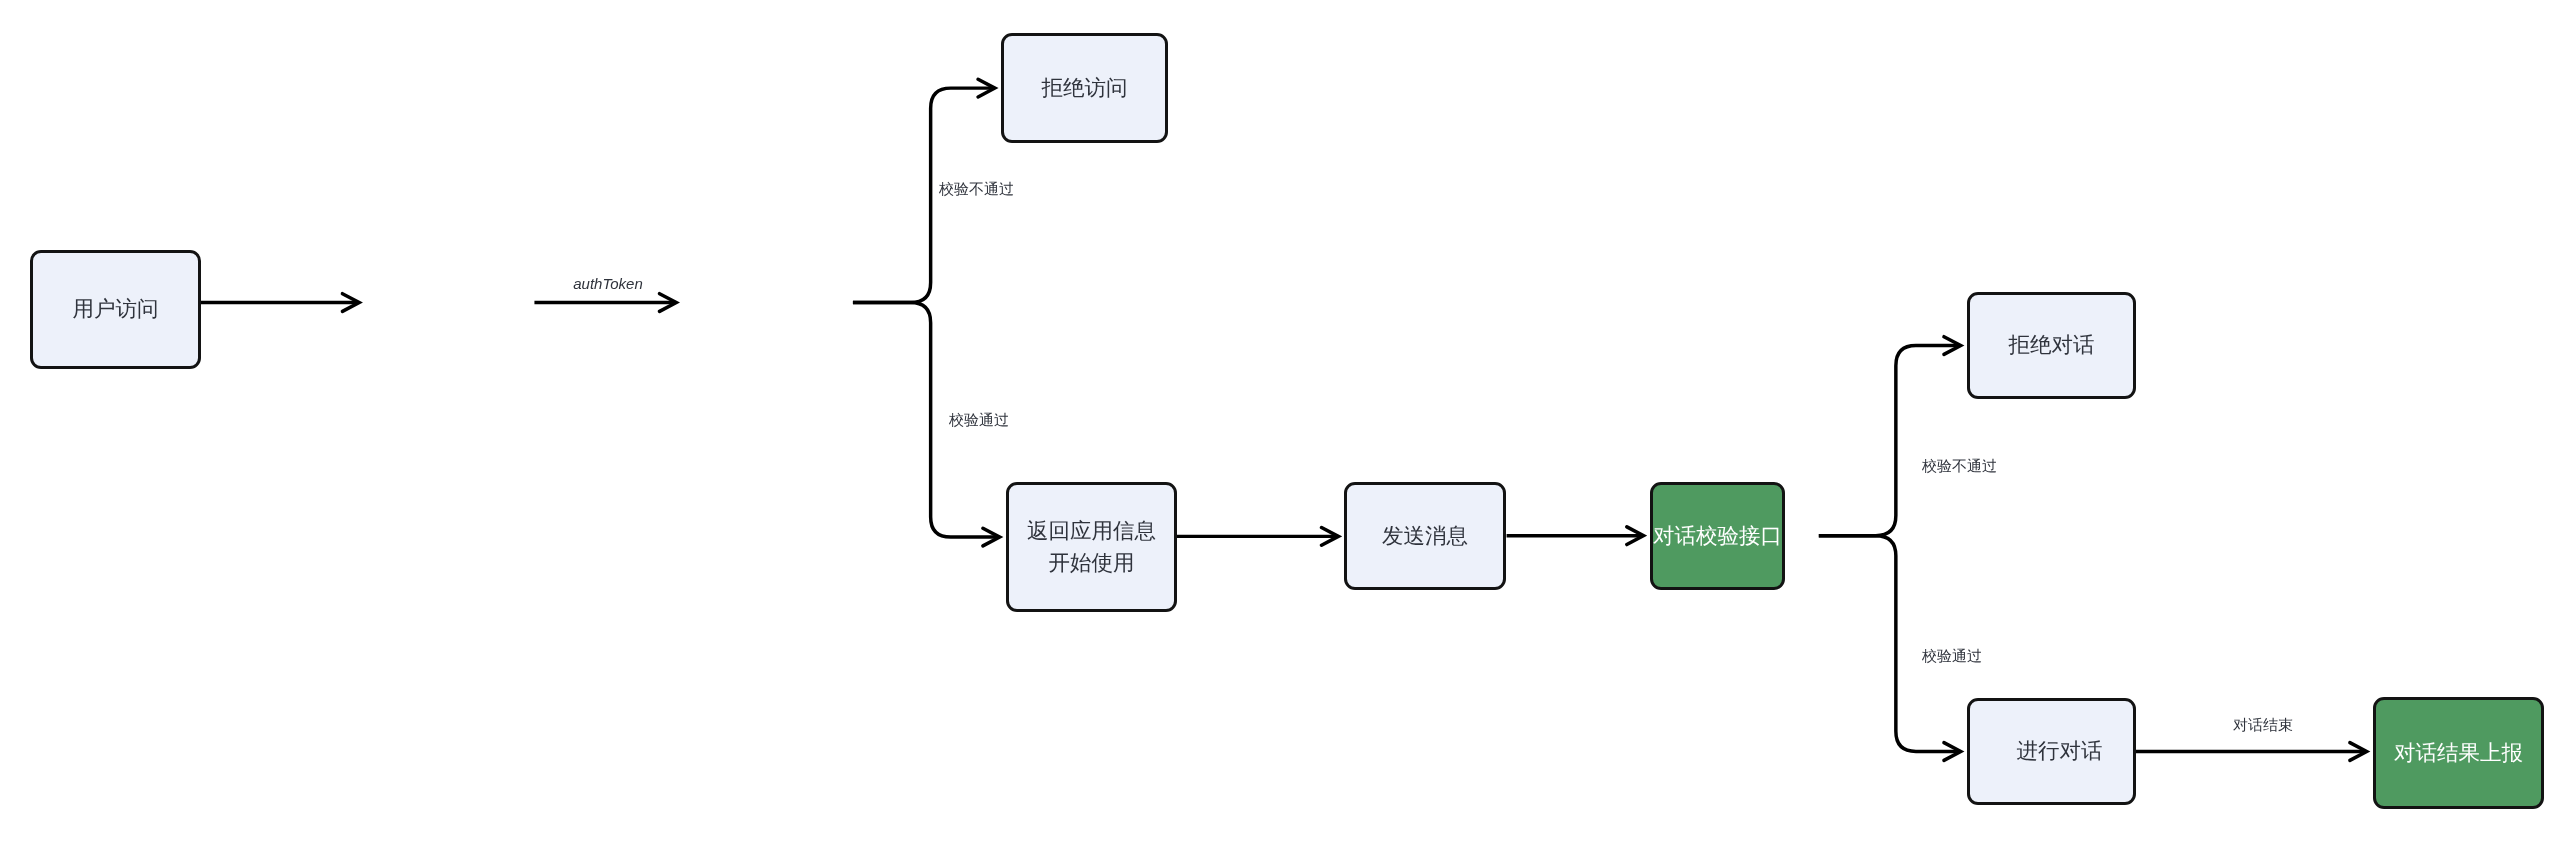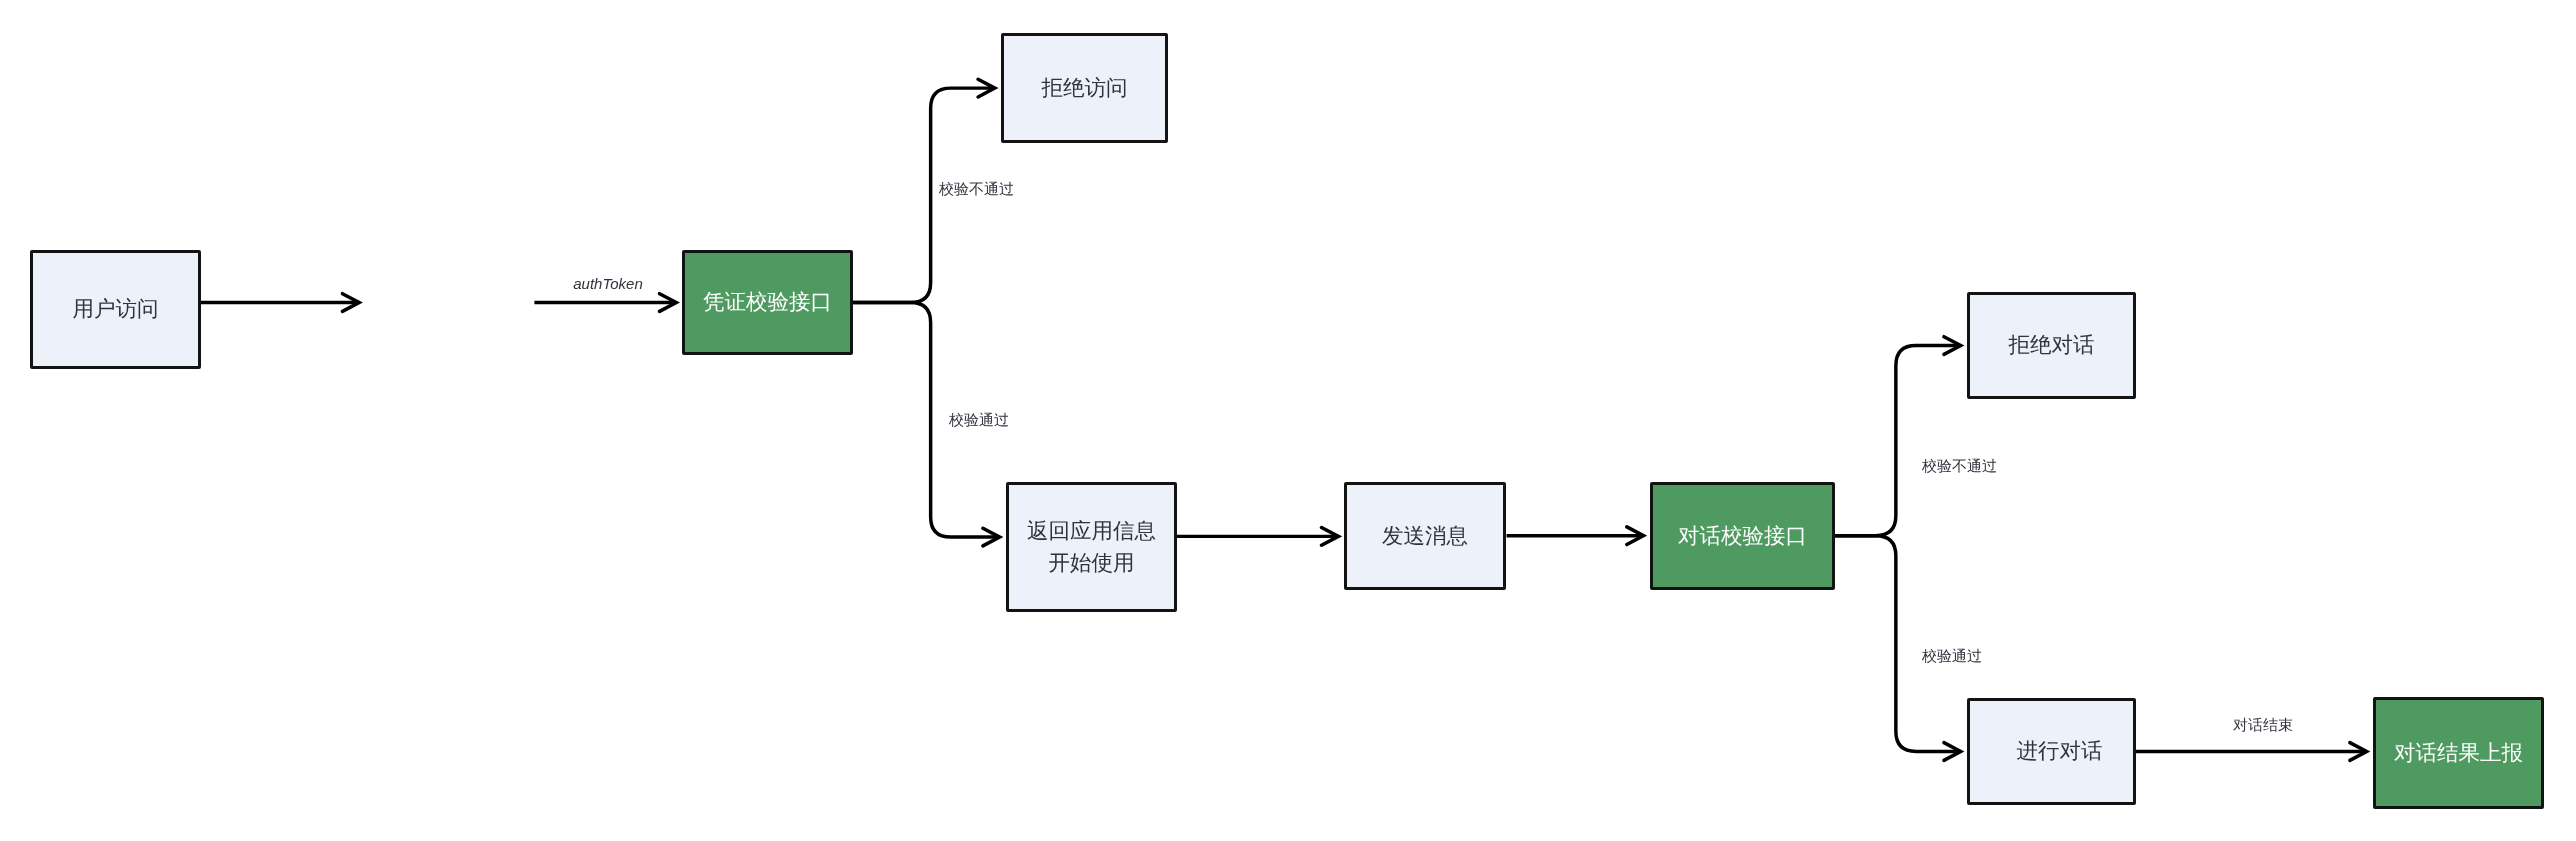--- a/index.html
+++ b/index.html
@@ -37,21 +37,21 @@
   .arrow-head{
     fill:none;
     stroke:var(--edge);
     stroke-linecap:round;
     stroke-linejoin:miter;
   }
   .node{
     position:absolute;
     box-sizing:border-box;
     border:3.5px solid var(--node-border);
-    border-radius:2px;
+    border-radius:11px;
     background:var(--node-fill);
     color:var(--node-text);
     display:flex;
     flex-direction:column;
     align-items:center;
     justify-content:center;
     text-align:center;
     font-size:21.5px;
     line-height:1.5;
     white-space:nowrap;
@@ -69,21 +69,21 @@
   .edge-label.centered{transform:translate(-50%,-50%);}
   .edge-label.leftalign{transform:translateY(-50%);}
 
   
   #n-user-access          {left:30px;  top:250px;  width:171px; height:119px;}
   #n-init                 {left:365px; top:250px;  width:169px; height:105px;}
   #n-credential-check-api {left:682px; top:250px;  width:171px; height:105px;}
   #n-deny-access          {left:1001px;top:33px;   width:167px; height:110px;}
   #n-return-app-info      {left:1006px;top:482px;  width:171px; height:130px;}
   #n-send-message         {left:1344px;top:482px;  width:162px; height:108px;}
-  #n-dialog-check-api     {left:1650px;top:482px;  width:185px; height:108px;}
+  #n-dialog-check-api     {left:1650px;top:482px;  width:135px; height:108px;}
   #n-deny-dialog          {left:1967px;top:292px;  width:169px; height:107px;}
   #n-conduct-dialog       {left:1967px;top:698px; width:169px; height:107px;padding-left:16px;}
   #n-dialog-result-report {left:2373px;top:697px; width:171px; height:112px;}
 
   
   #l-auth-token   {left:608px;  top:283px;font-style:italic;}
   #l-check-fail-1 {left:939px; top:189px;}
   #l-check-pass-1 {left:949px; top:420px;}
   #l-check-fail-2 {left:1922px; top:466px;}
   #l-check-pass-2 {left:1922px; top:656px;}
@@ -109,23 +109,20 @@
     <path class="edge-path" d="M 2621 772 H 2703 Q 2732 772 2732 743 V 527 Q 2732 498 2761 498 H 2824" marker-end="url(#arrow)"></path>
     <path class="edge-path" d="M 2621 772 H 2703 Q 2732 772 2732 801 V 1054 Q 2732 1083 2761 1083 H 2824" marker-end="url(#arrow)"></path>
     <path class="edge-path" d="M 3078 1083 H 3409" marker-end="url(#arrow)"></path>
   </svg>
 
   <div class="node" id="n-user-access">
     <span>用户访问</span>
   </div>
 
 
-  <div class="node green" id="n-credential-check-api">
-    <span>凭证校验接口</span>
-  </div>
 
   <div class="node" id="n-deny-access">
     <span>拒绝访问</span>
   </div>
 
   <div class="node" id="n-return-app-info">
     <span>返回应用信息</span>
     <span>开始使用</span>
   </div>
 

